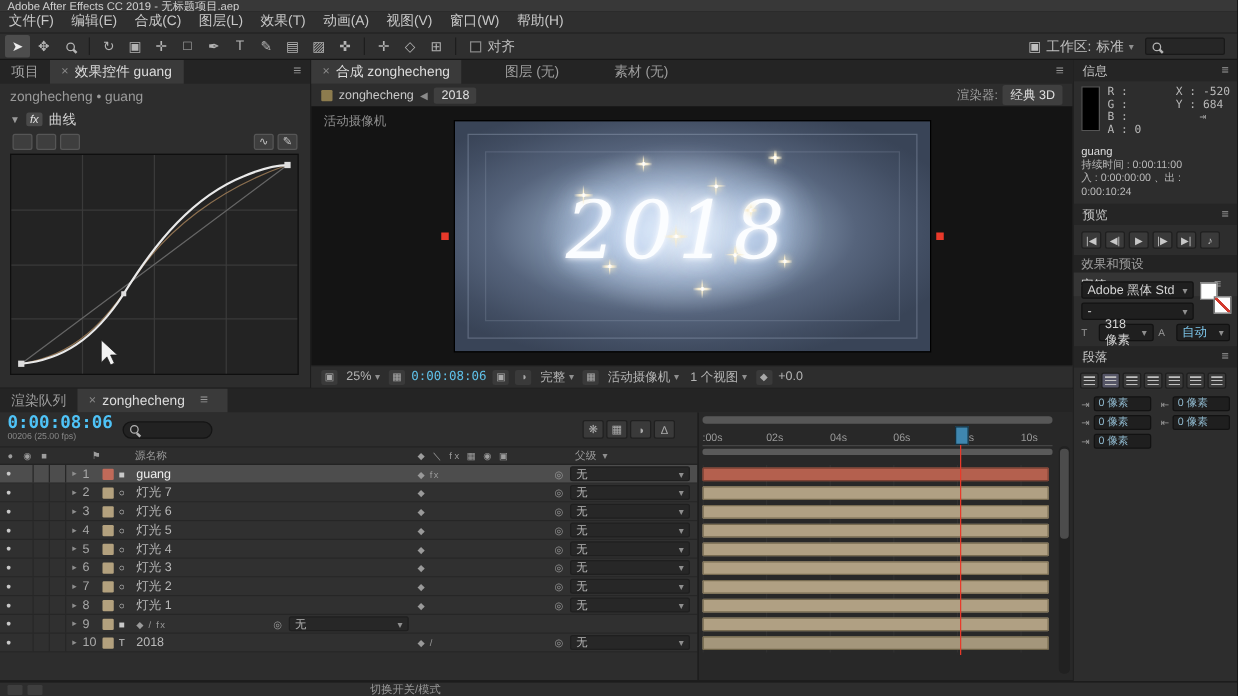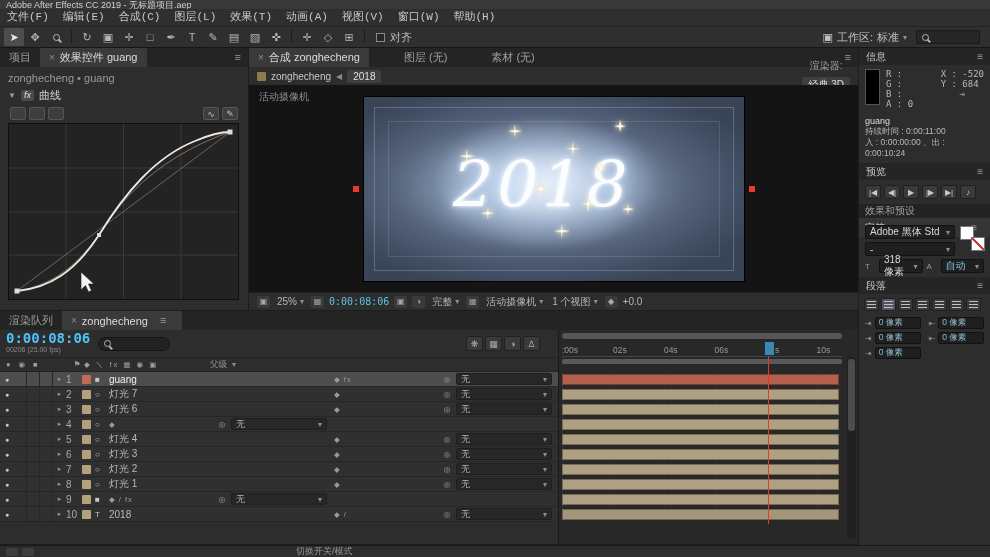--- a/index.html
+++ b/index.html
@@ -1,21 +1,21 @@
 <!DOCTYPE html>
 <html><head>
 <meta charset="utf-8">
 <style>
 *{margin:0;padding:0;box-sizing:border-box;}
 html,body{background:#111;}
 body{font-family:"Liberation Sans","DejaVu Sans",sans-serif;}
 #app{position:relative;width:990px;height:557px;background:#1d1d1d;color:#bdbdbd;font-size:11px;overflow:hidden;}
 
 .titlebar{position:absolute;left:0;top:0;width:990px;height:9px;background:#383838;color:#d0d0d0;font-size:9px;line-height:11px;padding-left:6px;overflow:hidden;}
-.menubar{position:absolute;left:0;top:9px;width:990px;height:17px;background:#2f2f2f;display:flex;align-items:center;color:#c9c9c9;font-family:Liberation Mono, monospace;}
+.menubar{position:absolute;left:0;top:9px;width:990px;height:17px;background:#2f2f2f;display:flex;align-items:center;color:#c9c9c9;}
 .menu-item{padding:0 7px;line-height:17px;cursor:default;}
 .toolbar{position:absolute;left:0;top:26px;width:990px;height:22px;background:#2f2f2f;border-top:1px solid #242424;border-bottom:1px solid #161616;display:flex;align-items:center;padding:0 4px;gap:1px;}
 .tool{width:20px;height:18px;display:flex;align-items:center;justify-content:center;color:#b4b4b4;font-size:11px;border-radius:2px;}
 .tool.active{background:#4d4d4d;color:#ececec;}
 .tsep{width:1px;height:14px;background:#1d1d1d;margin:0 4px;}
 .mag{width:7px;height:7px;border:1.5px solid #b4b4b4;border-radius:50%;position:relative;display:inline-block;}
 .mag::after{content:"";position:absolute;width:4px;height:1.5px;background:#b4b4b4;right:-3px;bottom:-2px;transform:rotate(45deg);}
 .chk{width:9px;height:9px;border:1px solid #8a8a8a;background:#262626;display:inline-block;margin:0 4px 0 6px;}
 .spacer{flex:1;}
 .ws{display:flex;align-items:center;gap:4px;margin-right:8px;color:#c0c0c0;}
@@ -38,21 +38,21 @@
 .curve-tools{display:flex;align-items:center;gap:3px;padding:2px 10px 3px;}
 .cbtn{width:16px;height:13px;background:#3e3e3e;border:1px solid #565656;border-radius:2px;display:flex;align-items:center;justify-content:center;font-size:9px;color:#c2c2c2;}
 .curve-area{margin:0 8px;width:231px;height:177px;background:#232323;border:1px solid #0f0f0f;position:relative;}
 
 .comp-panel{left:249px;top:48px;width:609px;height:262px;display:flex;flex-direction:column;}
 .comp-nav{height:18px;display:flex;align-items:center;gap:5px;padding:0 8px;font-size:10px;}
 .navfold{width:9px;height:9px;background:#8d7c4e;border-radius:1px;}
 .navname{color:#c8c8c8;}
 .navchev{color:#8a8a8a;font-size:8px;}
 .navcur{background:#3f3f3f;border-radius:2px;padding:1px 6px;color:#e0e0e0;}
-.renderer{margin-left:auto;display:flex;align-items:center;gap:4px;color:#9f9f9f;flex-direction:column;}
+.renderer{margin-left:auto;display:flex;align-items:center;gap:4px;color:#9f9f9f;}
 .viewport{flex:1;background:#141414;position:relative;overflow:hidden;}
 .cam-label{position:absolute;left:10px;top:5px;color:#8f8f8f;font-size:10px;z-index:5;}
 .comp-frame{position:absolute;left:50%;top:50%;transform:translate(-50%,-50%);width:380px;height:184px;outline:1px solid #000;background:radial-gradient(ellipse 62% 58% at 46% 48%, #e6edf7 0%, #b6c4d9 16%, #8193ac 38%, #56647c 62%, #424e63 85%, #394457 100%);}
 .guide{position:absolute;border:1px solid rgba(190,205,225,.28);}
 .g1{inset:10px;}
 .g2{inset:24px;border-color:rgba(190,205,225,.16);}
 .glow-core{position:absolute;left:18%;top:10%;width:60%;height:74%;background:radial-gradient(closest-side,rgba(255,255,255,.85),rgba(215,230,255,.35) 55%,rgba(215,230,255,0) 100%);filter:blur(3px);}
 .glow-text{position:absolute;left:47%;top:48%;transform:translate(-50%,-50%);font-family:"DejaVu Serif","Liberation Serif",serif;font-style:italic;font-size:64px;letter-spacing:4px;color:#fbfdff;text-shadow:0 0 5px #fff,0 0 16px #d6e6ff,0 0 34px #93b9e6;}
 .sparkle{position:absolute;}
 .sparkle::before{content:"";position:absolute;left:50%;top:0;width:1.5px;height:100%;transform:translateX(-50%);background:linear-gradient(180deg,transparent,#f7ecd0 30%,#fff 50%,#f7ecd0 70%,transparent);}
@@ -528,20 +528,21 @@
           <span class="th-ic">∆</span>
         </div>
       </div>
       <div class="tl-cols">
         <span class="c-av">
           <span>●</span>
           <span>◉</span>
           <span>■</span>
         </span>
         <span class="c-flag">⚑</span>
+        <span class="c-src">源名称</span>
         <span class="c-attrs">◆ ＼ fx ▦ ◉ ▣</span>
         <span class="c-parent">
           <span>父级</span>
           <span class="cd">▾</span>
         </span>
       </div>
       <div class="tl-rows">
         <div class="trow selected">
           <span class="r-eye">●</span>
           <span class="r-cell"></span>
@@ -595,20 +596,21 @@
         </div>
         <div class="trow">
           <span class="r-eye">●</span>
           <span class="r-cell"></span>
             <span class="r-cell"></span>
             <span class="r-cell"></span>
           <span class="r-twirl">▸</span>
           <span class="r-num">4</span>
           <span class="r-swatch sw-tan"></span>
           <span class="r-icon">○</span>
+          <span class="r-name">灯光 5</span>
           <span class="r-attrs">◆</span>
           <span class="r-at">◎</span>
           <span class="r-parent">
               <span>无</span>
               <span class="cd">▾</span>
             </span>
         </div>
         <div class="trow">
           <span class="r-eye">●</span>
           <span class="r-cell"></span>

